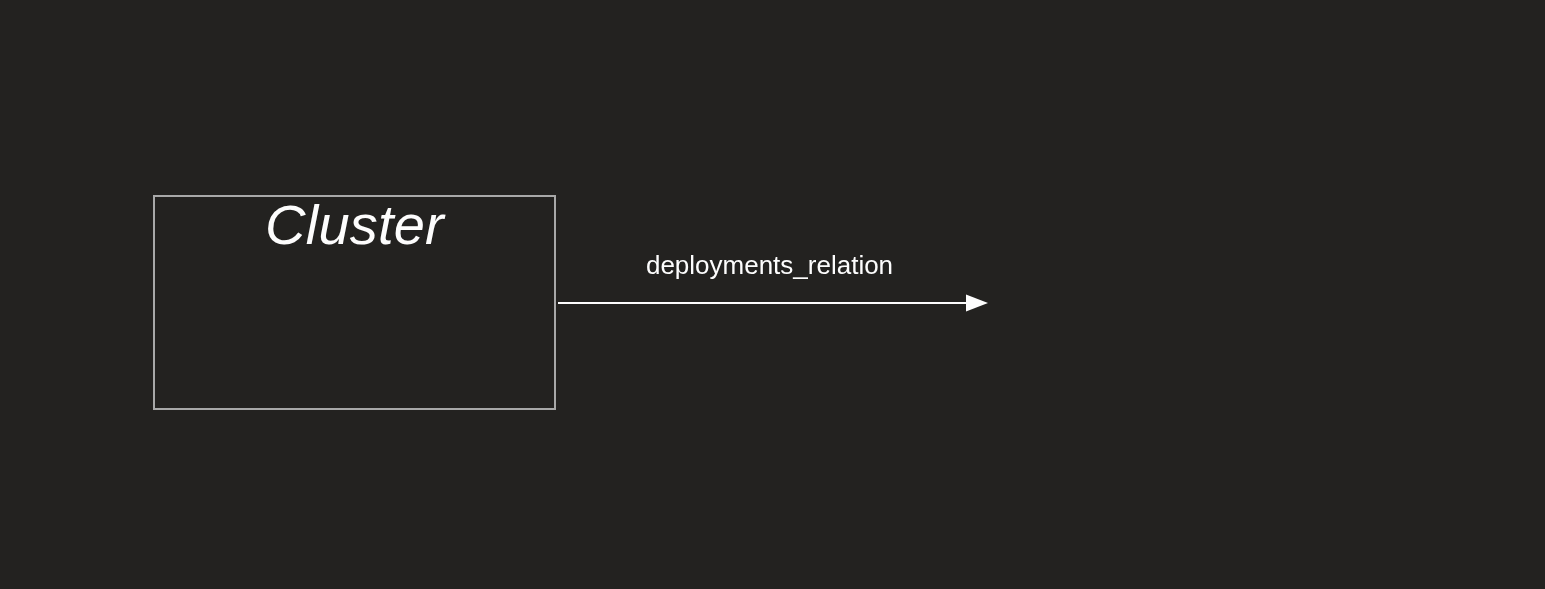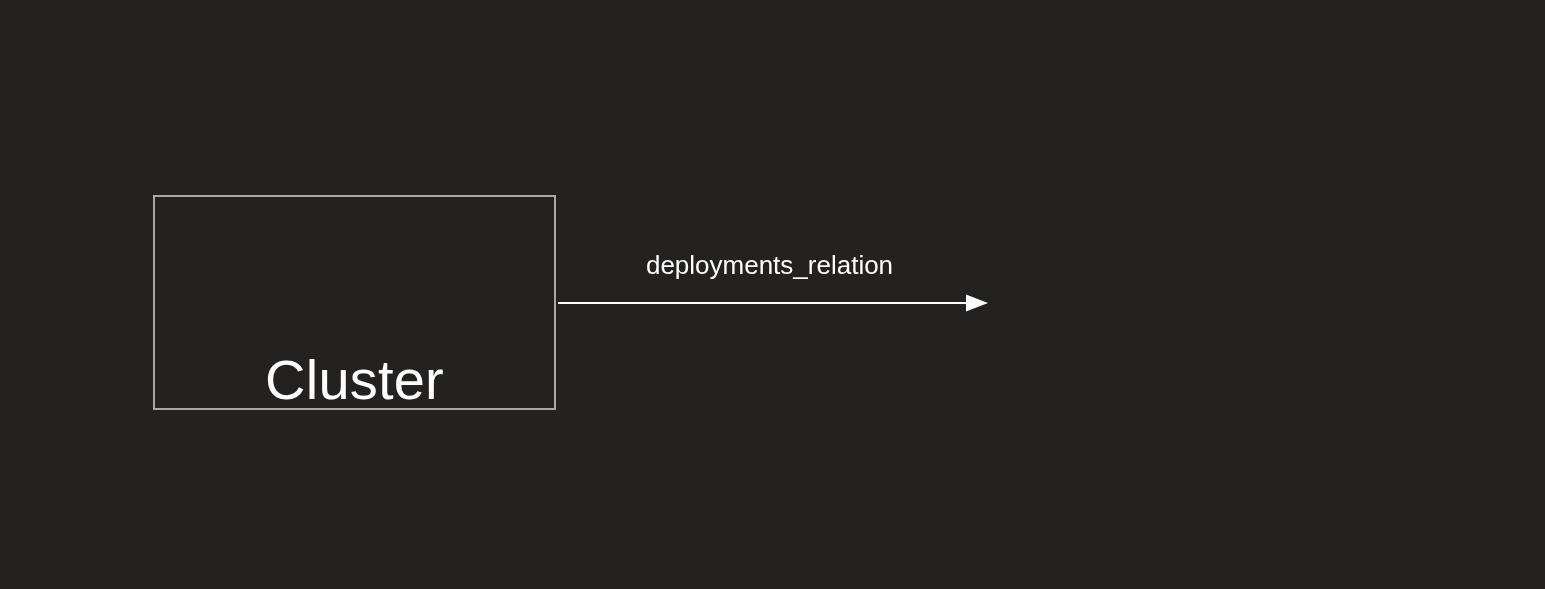--- a/index.html
+++ b/index.html
@@ -18,22 +18,23 @@
     height: 589px;
     background: #232220;
     overflow: hidden;
   }
   .node {
     position: absolute;
     box-sizing: border-box;
     border: 2px solid #a8a8a8;
     background: transparent;
     display: flex;
-    align-items: flex-end;
+    align-items: flex-start;
     justify-content: center;
+    font-style: italic;
   }
   #node-cluster {
     left: 153px;
     top: 195px;
     width: 403px;
     height: 215px;
   }
   #node-deployment {
     left: 989px;
     top: 194px;

